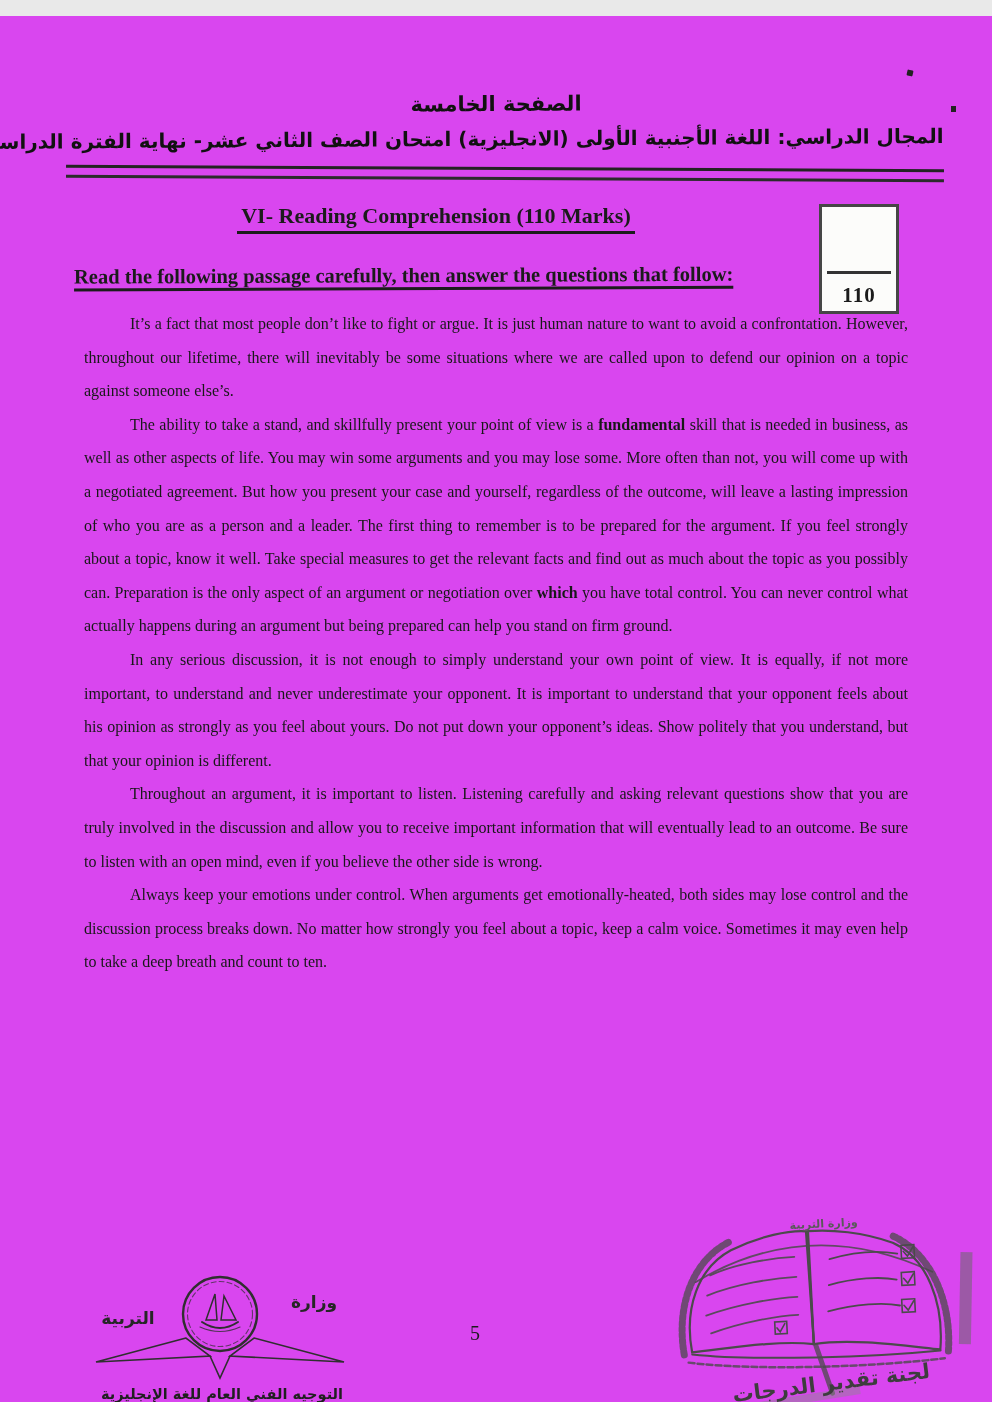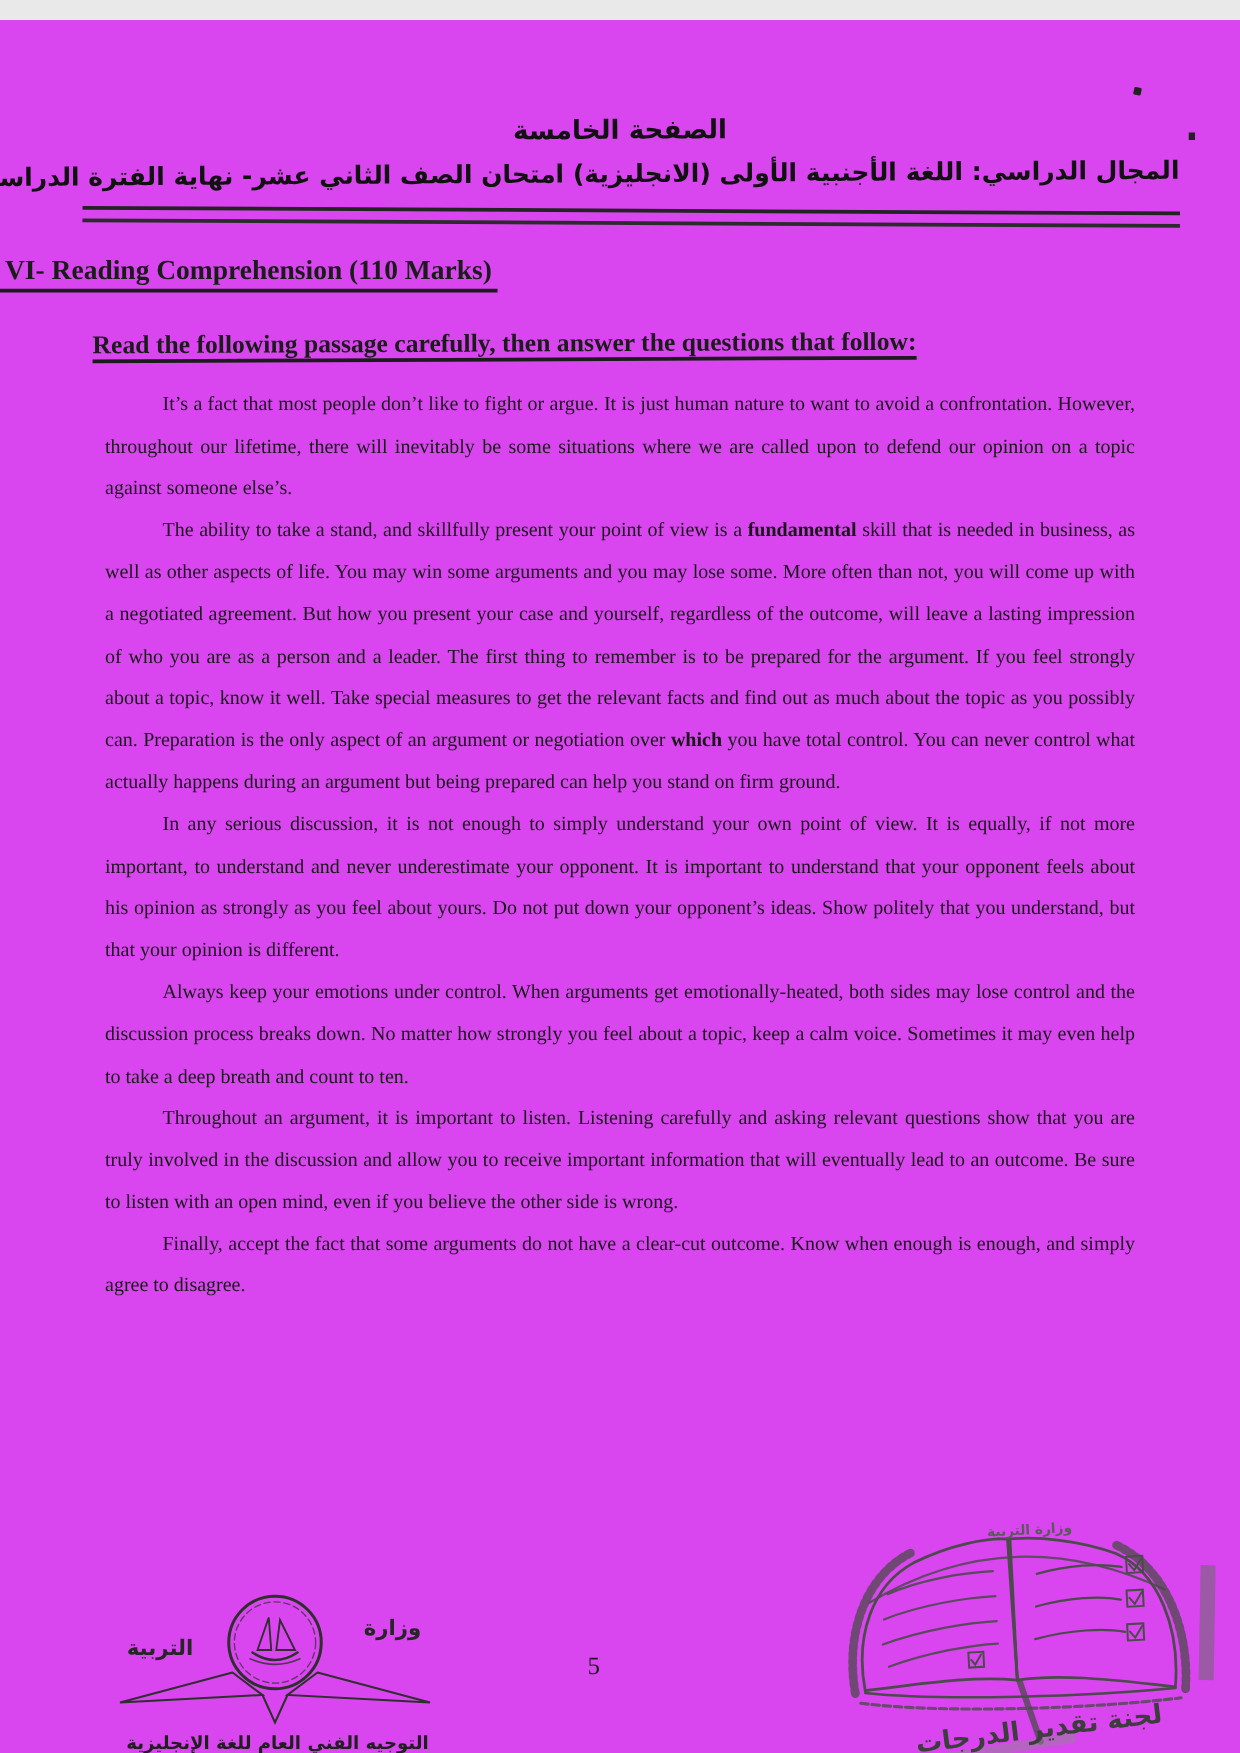--- a/index.html
+++ b/index.html
@@ -28,21 +28,21 @@
     position: absolute; top: 108px; right: 48px;
     white-space: nowrap; font-size: 20px; letter-spacing: -0.3px;
     transform: rotate(-0.35deg); transform-origin: right center;
   }
   .hdr-divider {
     position: absolute; left: 66px; top: 151px; width: 878px; height: 7px;
     border-top: 3px solid #232323; border-bottom: 3px solid #2b2b2b;
     transform: rotate(0.3deg);
   }
   
-  .section-title-row { position: absolute; top: 187px; left: 0; right: 120px; text-align: left; }
+  .section-title-row { position: absolute; top: 187px; left: 0; right: 120px; text-align: center; }
   .section-title {
     display: inline-block; font-weight: 700; font-size: 22px;
     border-bottom: 3px solid #1b1b1b; padding: 0 4px 2px 4px;
   }
   .instruction {
     position: absolute; top: 248px; left: 74px; width: 740px;
     font-weight: 700; font-size: 20.5px;
     text-decoration: underline; text-decoration-thickness: 2.5px; text-underline-offset: 5px;
     transform: rotate(-0.25deg);
   }
@@ -79,28 +79,31 @@
 
   <div class="arabic hdr-page-title">الصفحة الخامسة</div>
   <div class="arabic hdr-exam-line">المجال الدراسي: اللغة الأجنبية الأولى (الانجليزية) امتحان الصف الثاني عشر- نهاية الفترة الدراسية الثانية 2019/2018</div>
   <div class="hdr-divider"></div>
 
   <div class="section-title-row">
     <span class="section-title">VI- Reading Comprehension (110 Marks)</span>
   </div>
   <div class="instruction">Read the following passage carefully, then answer the questions that follow:</div>
 
+  <div class="marks-box">
+    <div class="marks-line"></div>
+    <div class="marks-value">110</div>
+  </div>
 
   <div class="passage">
     <p class="para"><span>It’s a fact that most people don’t like to fight or argue. It is just human nature to want to avoid a confrontation. However, throughout our lifetime, there will inevitably be some situations where we are called upon to defend our opinion on a topic against someone else’s.</span></p>
     <p class="para"><span>The ability to take a stand, and skillfully present your point of view is a </span><span class="kw">fundamental</span><span> skill that is needed in business, as well as other aspects of life. You may win some arguments and you may lose some. More often than not, you will come up with a negotiated agreement. But how you present your case and yourself, regardless of the outcome, will leave a lasting impression of who you are as a person and a leader. The first thing to remember is to be prepared for the argument. If you feel strongly about a topic, know it well. Take special measures to get the relevant facts and find out as much about the topic as you possibly can. Preparation is the only aspect of an argument or negotiation over </span><span class="kw">which</span><span> you have total control. You can never control what actually happens during an argument but being prepared can help you stand on firm ground.</span></p>
     <p class="para"><span>In any serious discussion, it is not enough to simply understand your own point of view. It is equally, if not more important, to understand and never underestimate your opponent. It is important to understand that your opponent feels about his opinion as strongly as you feel about yours. Do not put down your opponent’s ideas. Show politely that you understand, but that your opinion is different.</span></p>
+    <p class="para"><span>Throughout an argument, it is important to listen. Listening carefully and asking relevant questions show that you are truly involved in the discussion and allow you to receive important information that will eventually lead to an outcome. Be sure to listen with an open mind, even if you believe the other side is wrong.</span></p>
     <p class="para"><span>Always keep your emotions under control. When arguments get emotionally-heated, both sides may lose control and the discussion process breaks down. No matter how strongly you feel about a topic, keep a calm voice. Sometimes it may even help to take a deep breath and count to ten.</span></p>
-    <p class="para"><span>Throughout an argument, it is important to listen. Listening carefully and asking relevant questions show that you are truly involved in the discussion and allow you to receive important information that will eventually lead to an outcome. Be sure to listen with an open mind, even if you believe the other side is wrong.</span></p>
-    <p class="para"><span>Finally, accept the fact that some arguments do not have a clear-cut outcome. Know when enough is enough, and simply agree to disagree.</span></p>
   </div>
 
   <div class="page-number">5</div>
 
   <svg class="ministry-logo" viewBox="0 0 280 140" xmlns="http://www.w3.org/2000/svg">
     <g stroke="#2f2f2f" fill="none" stroke-linecap="round">
       <circle cx="138" cy="42" r="37" stroke-width="2.4"></circle>
       <circle cx="138" cy="42" r="32.5" stroke-width="1.1" stroke-dasharray="5 3" opacity="0.7"></circle>
 
       <path d="M120,50 Q138,62 156,50" stroke-width="2"></path>

